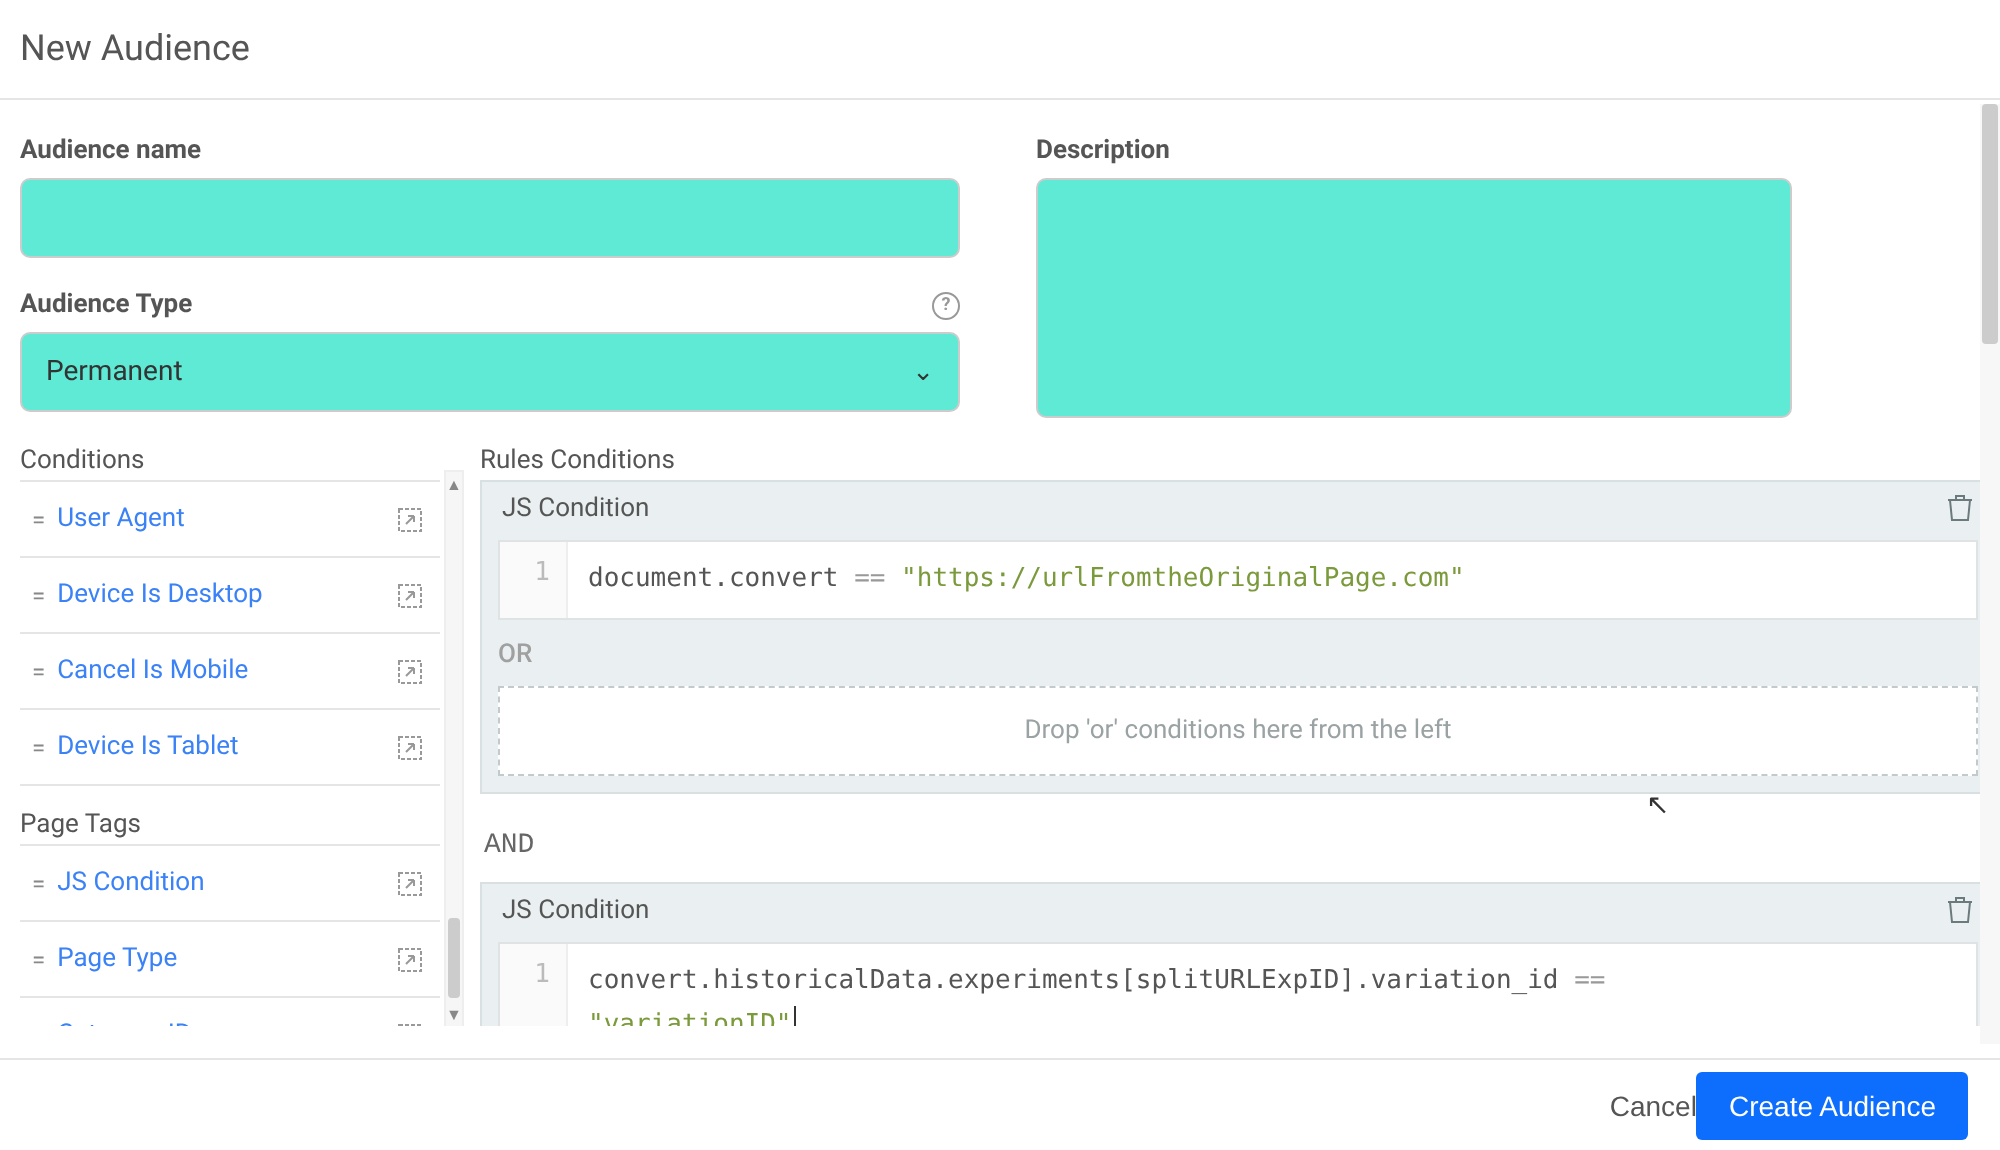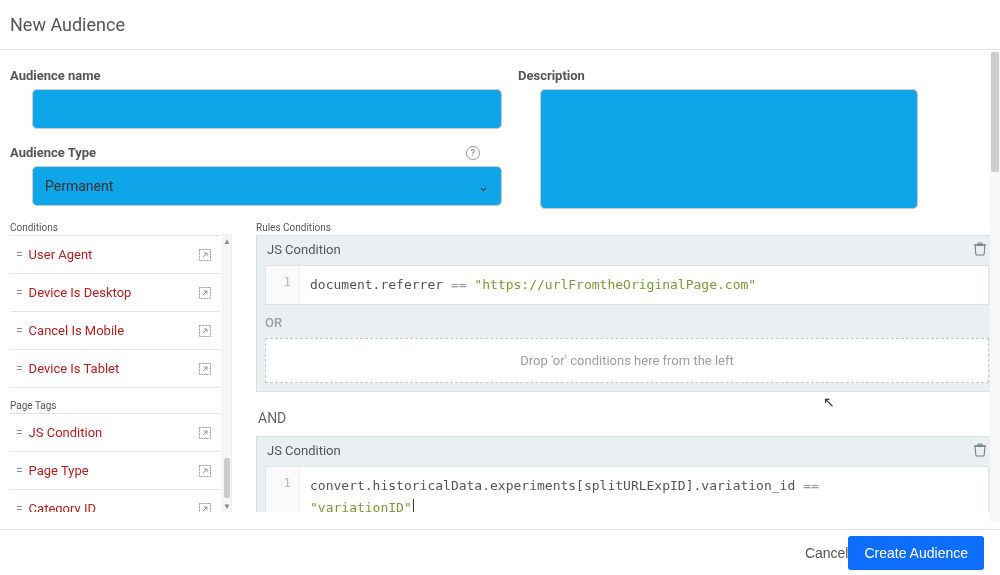--- a/index.html
+++ b/index.html
@@ -49,23 +49,22 @@
   justify-content: center;
   color: #999;
   cursor: pointer;
 }
 input[type=text], .select, textarea {
   width: 100%;
   border: 1px solid #ccc;
   border-radius: 5px;
   font-size: 14px;
   padding: 10px 12px;
-  background: #0ea5e9;
+  background: #5eead4;
   color: #333;
-  margin-left: 22px;
 }
 input[type=text] { height: 40px; }
 textarea { height: 120px; resize: none; }
 .select {
   height: 40px;
   display: flex;
   align-items: center;
   justify-content: space-between;
   cursor: pointer;
 }
@@ -80,21 +79,21 @@
 }
 .cond-sidebar {
   width: 222px;
   position: relative;
   overflow: hidden;
 }
 .cond-sidebar-inner {
   width: 210px;
 }
 .section-title {
-  font-size: 10px;
+  font-size: 13px;
   color: #555;
   margin-bottom: 2px;
   padding-left: 0;
 }
 .cond-list {
   border-top: 1px solid #e5e5e5;
   margin-bottom: 12px;
 }
 .cond-item {
   border-bottom: 1px solid #e5e5e5;
@@ -104,21 +103,21 @@
   cursor: grab;
   gap: 8px;
 }
 .drag-handle {
   color: #888;
   font-size: 12px;
   letter-spacing: -2px;
 }
 .cond-item-label {
   flex: 1;
-  color: #b91c1c;
+  color: #3b82f6;
   font-size: 13px;
 }
 .popout-icon {
   width: 14px;
   height: 14px;
   position: relative;
   cursor: pointer;
   color: #888;
 }
 .popout-icon svg { display:block; }
@@ -143,21 +142,21 @@
   right: 1px;
   top: 210px;
   height: 40px;
   background: #ccc;
   border-radius: 2px;
 }
 
 .rules-area {
   flex: 1;
   position: relative;
-  margin-left: 24px;
+  margin-left: 8px;
   overflow: hidden;
 }
 .rule-block {
   background: #eaf0f1;
   border: 1px solid #d8e0e2;
   margin-bottom: 12px;
 }
 .rule-head {
   display: flex;
   align-items: center;
@@ -218,20 +217,21 @@
   padding: 14px;
   text-align: center;
   color: #9aa2a4;
   font-size: 13px;
 }
 .and-label {
   font-size: 14px;
   color: #666;
   padding: 6px 2px 10px 2px;
   font-weight: 400;
+  font-family: Liberation Mono, monospace;
 }
 
 .rules-scroll {
   position: absolute;
   right: -6px;
   top: 12px;
   width: 10px;
   height: 275px;
   background: #f6f6f6;
   border: 1px solid #eee;
@@ -430,21 +430,21 @@
       <div class="rule-head">
         <span class="rule-head-title">JS Condition</span>
         <span class="trash-icon">
           <svg viewBox="0 0 14 16" width="14" height="16">
               <path d="M2 4h10l-1 10H3L2 4zm3-2h4v2H5V2zM1 4h12" stroke="#6b7a7d" fill="none"></path>
             </svg>
         </span>
       </div>
       <div class="code-box">
         <div class="line-no">1</div>
-        <div class="code-text"><span class="tok-var">document.referrer </span><span class="tok-op">==</span><span class="tok-str"> "https://urlFromtheOriginalPage.com"</span></div>
+        <div class="code-text"><span class="tok-var">document.convert </span><span class="tok-op">==</span><span class="tok-str"> "https://urlFromtheOriginalPage.com"</span></div>
       </div>
       <div class="or-band">
         <span class="or-label">OR</span>
       </div>
       <div class="drop-zone">Drop 'or' conditions here from the left</div>
     </div>
 
     <div class="and-label">AND</div>
 
     <div class="rule-block">

